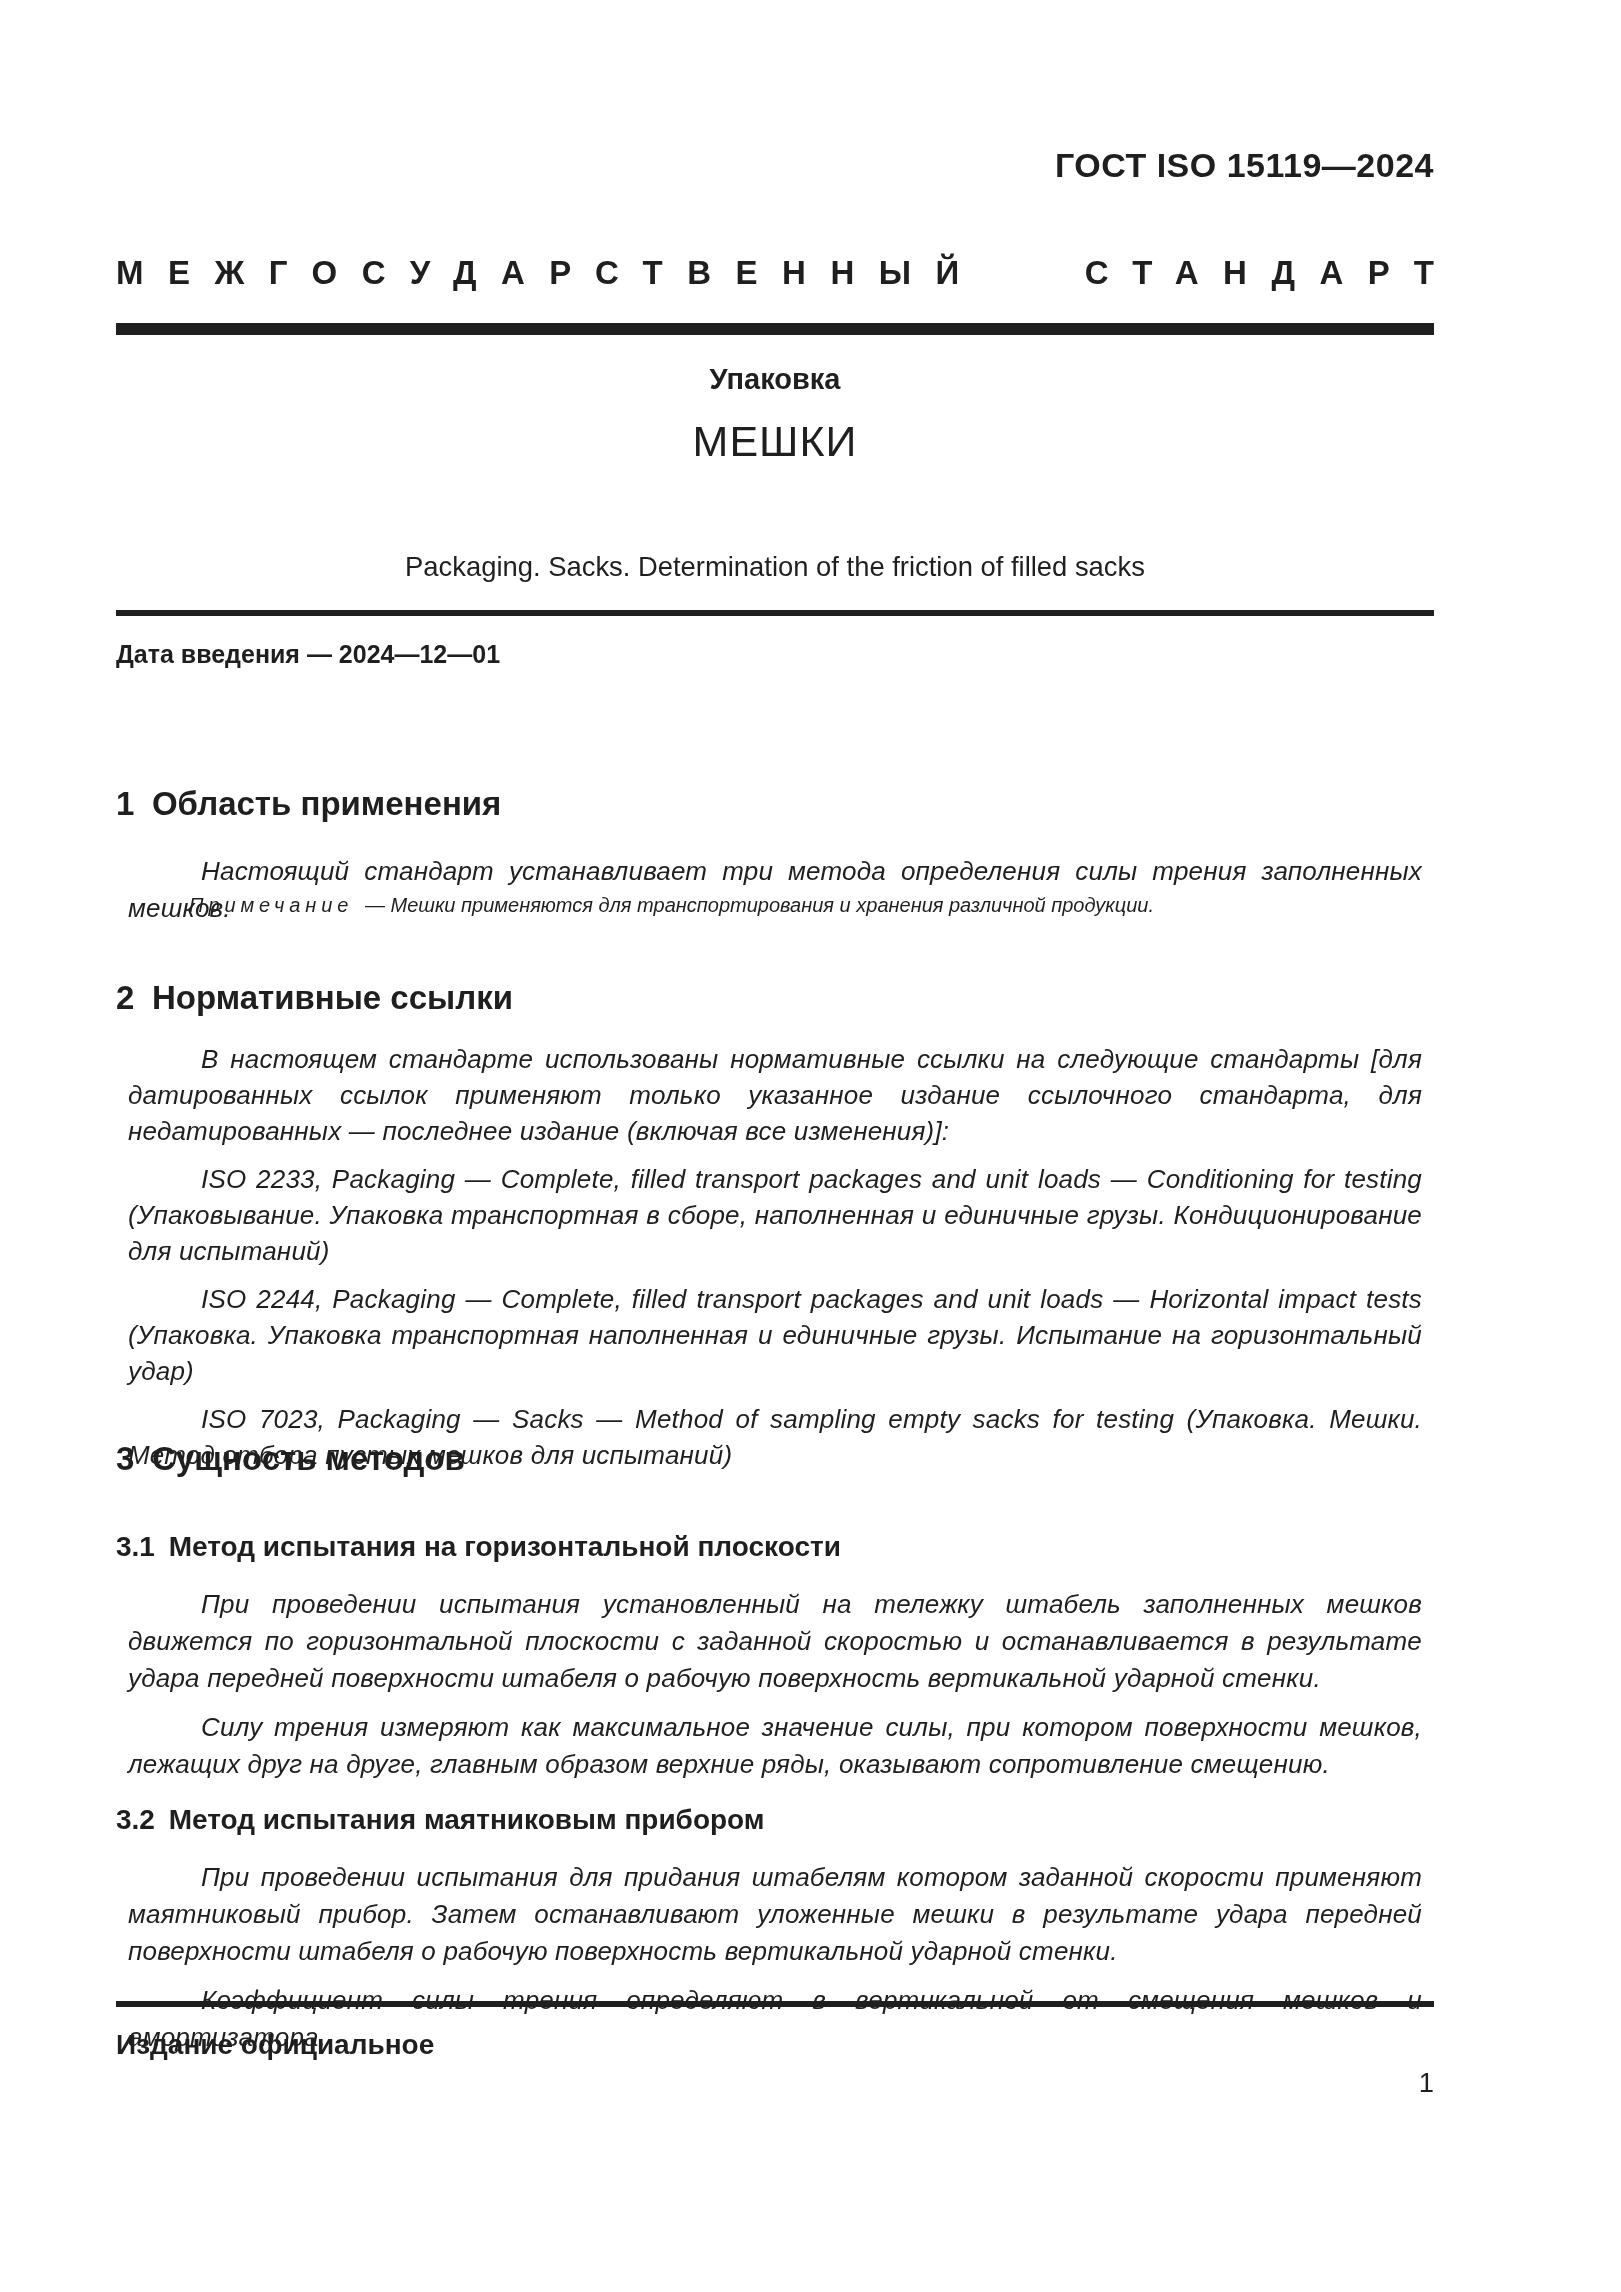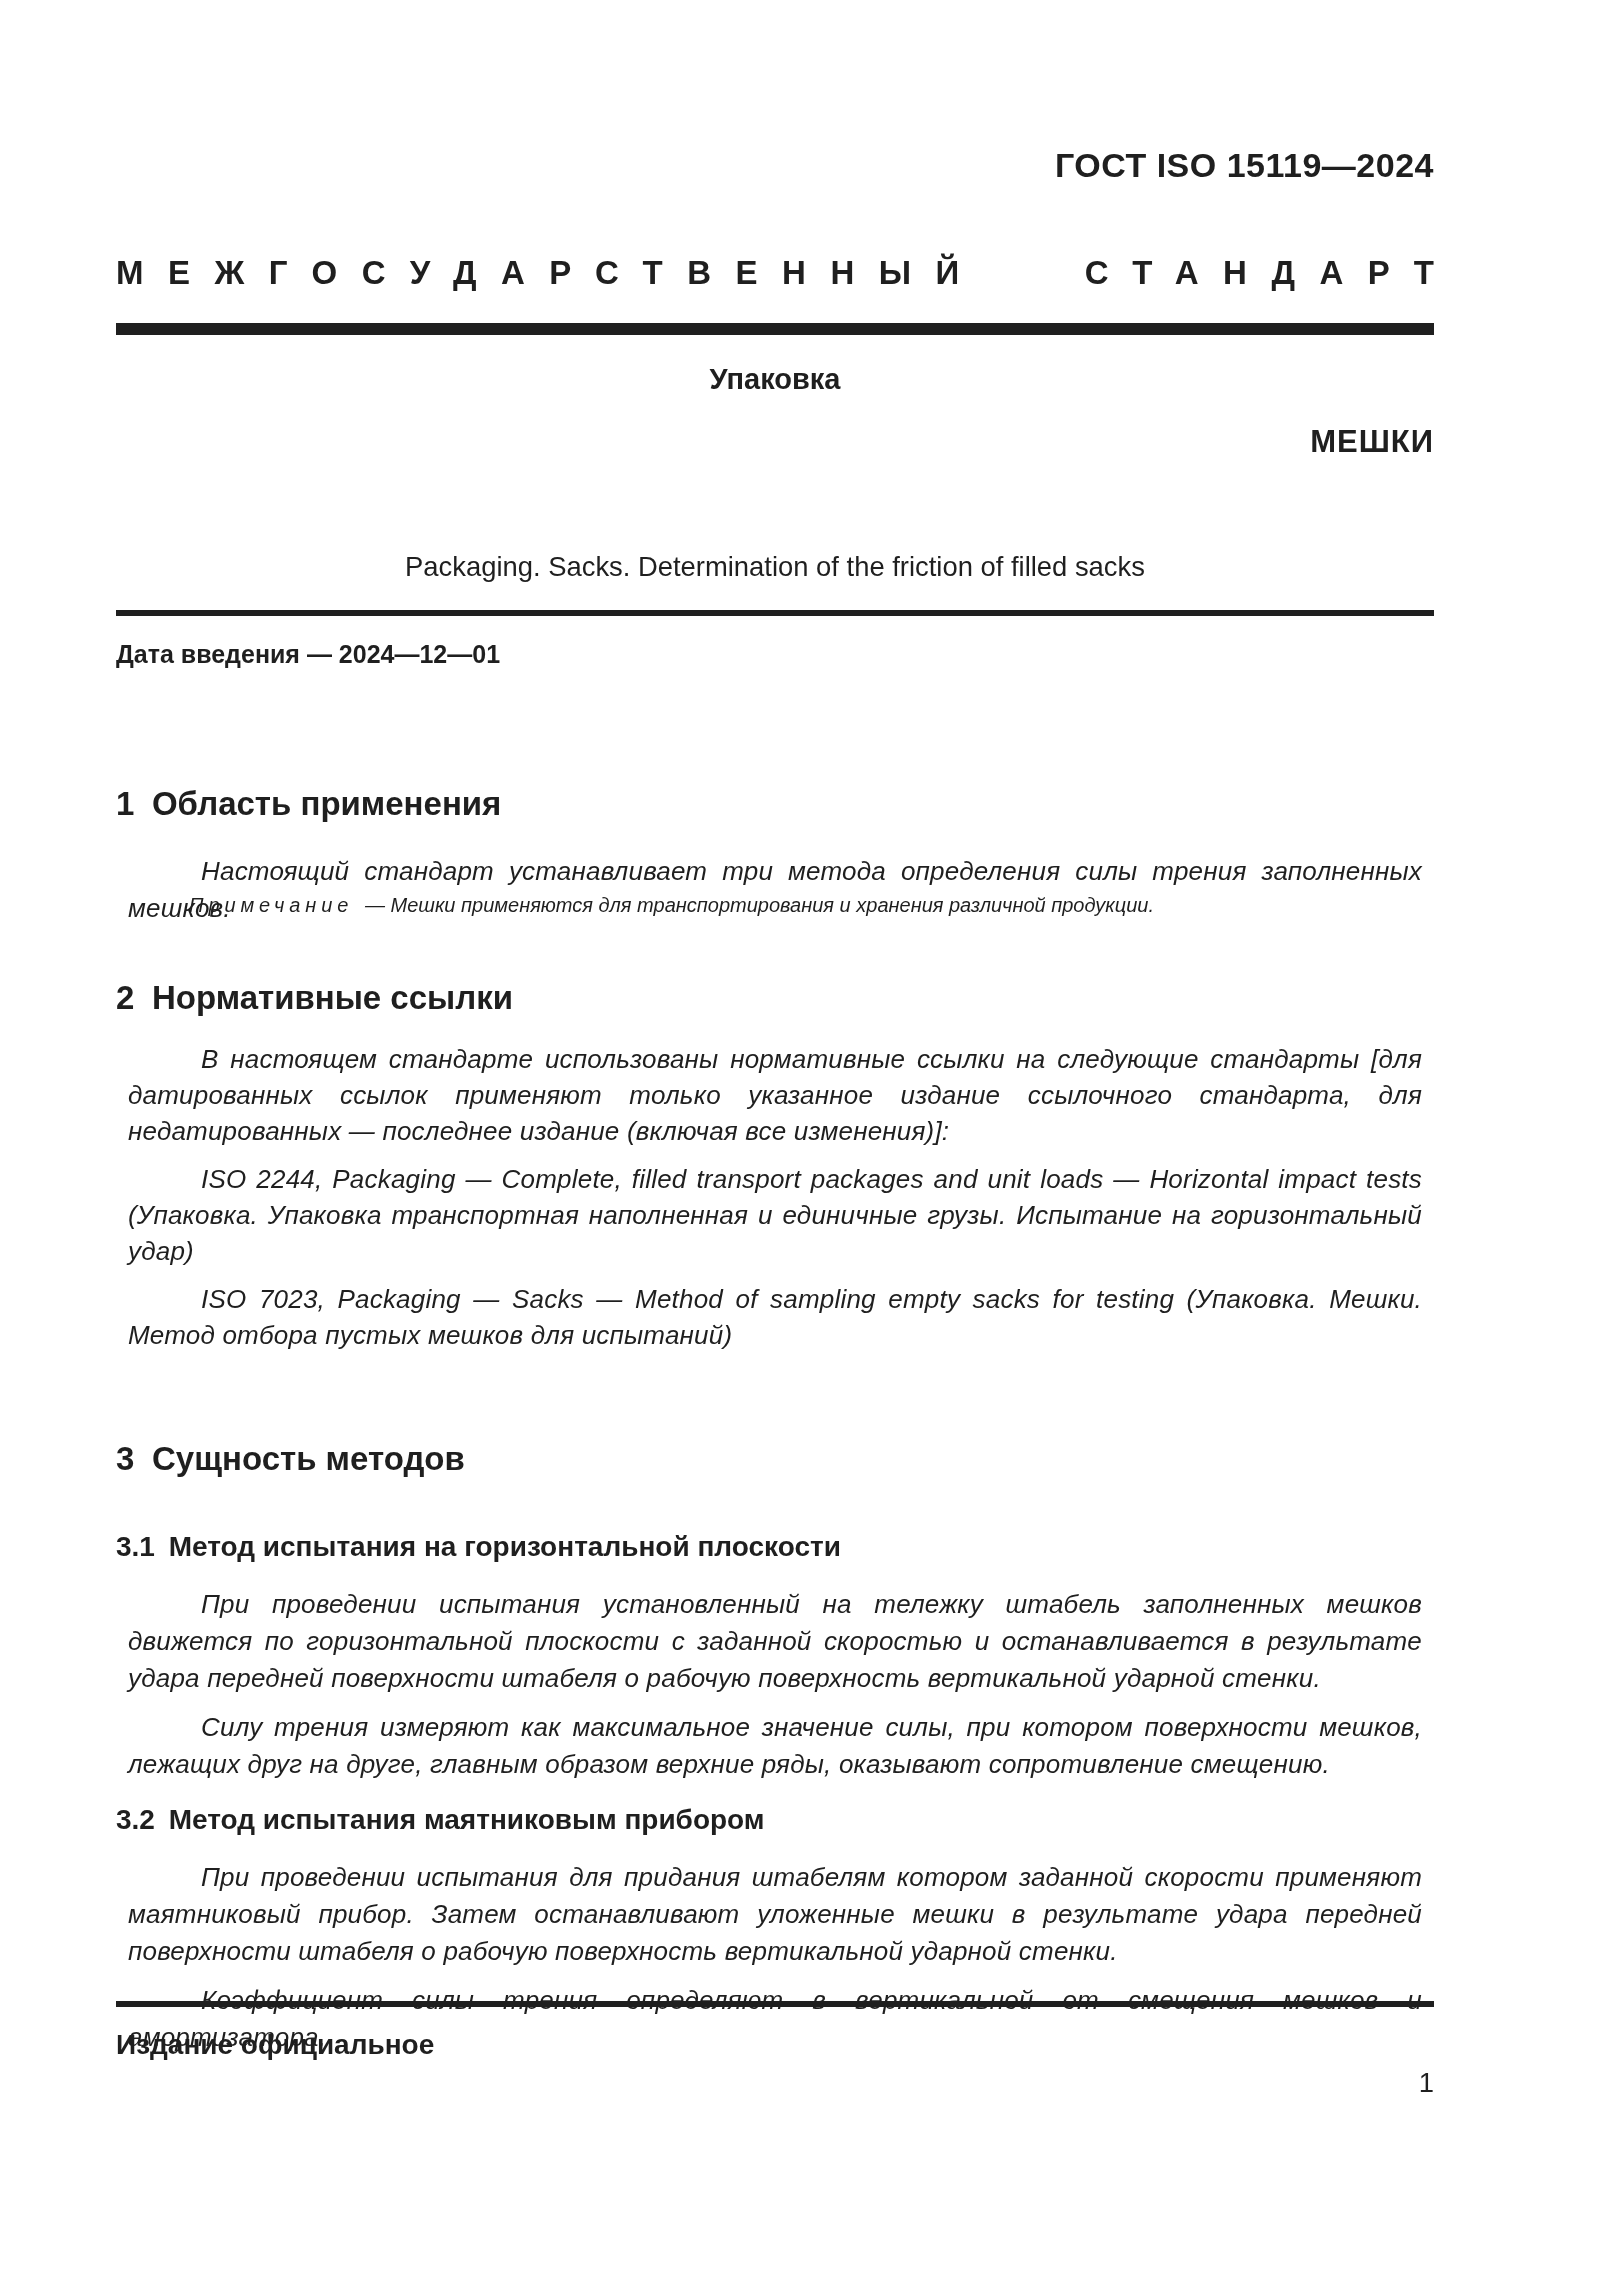--- a/index.html
+++ b/index.html
@@ -30,21 +30,21 @@
     white-space: nowrap;
     gap: 46px;
   }
   .band span { letter-spacing: 24.5px; }
   .band span:last-child { margin-right: -24.5px; }
   .rule-thick { top: 323px; height: 11.8px; background: #1f1f1f; }
 
   
   .t-line { text-align: center; }
   .t-group { top: 361px; font-size: 29px; font-weight: bold; line-height: 37px; }
-  .t-subject { top: 420px; font-size: 31px; font-weight: bold; line-height: 43px; letter-spacing: 1px; text-align: right; }
+  .t-subject { top: 420px; font-size: 43px; font-weight: normal; line-height: 43px; letter-spacing: 1px; }
   .t-name { top: 484px; font-size: 34px; font-weight: bold; line-height: 43px; }
   .t-en { top: 549px; font-size: 27.4px; line-height: 35px; }
 
   .rule-mid { top: 610px; height: 5.9px; background: #1f1f1f; }
   .date-line { top: 635px; font-size: 25px; font-weight: bold; line-height: 39px; }
 
   
   .sec-h { margin: 0; font-size: 33px; font-weight: bold; line-height: 43px; }
   .sub-h { margin: 0; font-size: 28px; font-weight: bold; line-height: 39px; }
   .hsp { display: inline-block; width: 17.6px; }
@@ -103,20 +103,21 @@
   <div class="blk body-p s1-p">
     <p>Настоящий стандарт устанавливает три метода определения силы трения заполненных мешков.</p>
   </div>
 
   <p class="blk note"><span class="note-label">Примечание</span><span>— Мешки применяются для транспортирования и хранения различной продукции.</span></p>
 
   <h2 class="blk sec-h h1-2"><span>2</span><span class="hsp"></span><span>Нормативные ссылки</span></h2>
 
   <div class="blk body-p tight s2-p">
     <p>В настоящем стандарте использованы нормативные ссылки на следующие стандарты [для датированных ссылок применяют только указанное издание ссылочного стандарта, для недатированных — последнее издание (включая все изменения)]:</p>
+    <p>ISO 2233, Packaging — Complete, filled transport packages and unit loads — Conditioning for testing (Упаковывание. Упаковка транспортная в сборе, наполненная и единичные грузы. Кондиционирование для испытаний)</p>
     <p>ISO 2244, Packaging — Complete, filled transport packages and unit loads — Horizontal impact tests (Упаковка. Упаковка транспортная наполненная и единичные грузы. Испытание на горизонтальный удар)</p>
     <p>ISO 7023, Packaging — Sacks — Method of sampling empty sacks for testing (Упаковка. Мешки. Метод отбора пустых мешков для испытаний)</p>
   </div>
 
   <h2 class="blk sec-h h1-3"><span>3</span><span class="hsp"></span><span>Сущность методов</span></h2>
 
   <h3 class="blk sub-h h31"><span>3.1</span><span class="hsp-s"></span><span>Метод испытания на горизонтальной плоскости</span></h3>
 
   <div class="blk body-p s31-p">
     <p>При проведении испытания установленный на тележку штабель заполненных мешков движется по горизонтальной плоскости с заданной скоростью и останавливается в результате удара передней поверхности штабеля о рабочую поверхность вертикальной ударной стенки.</p>

